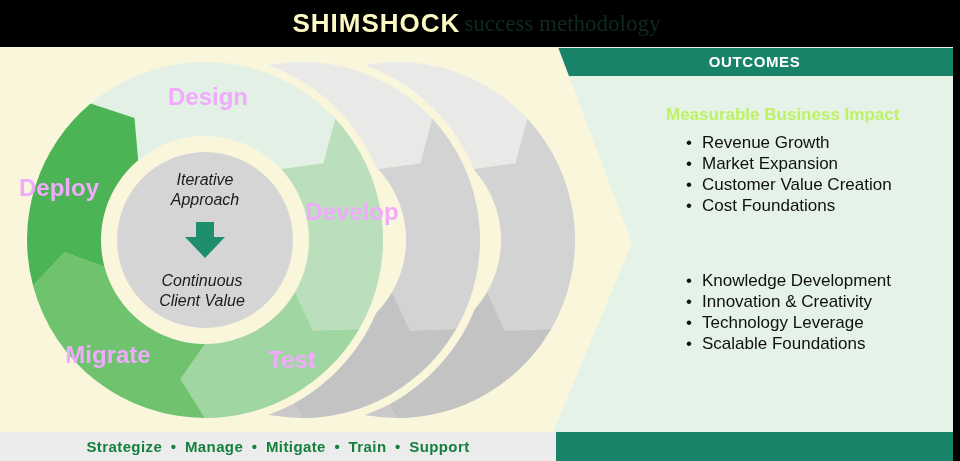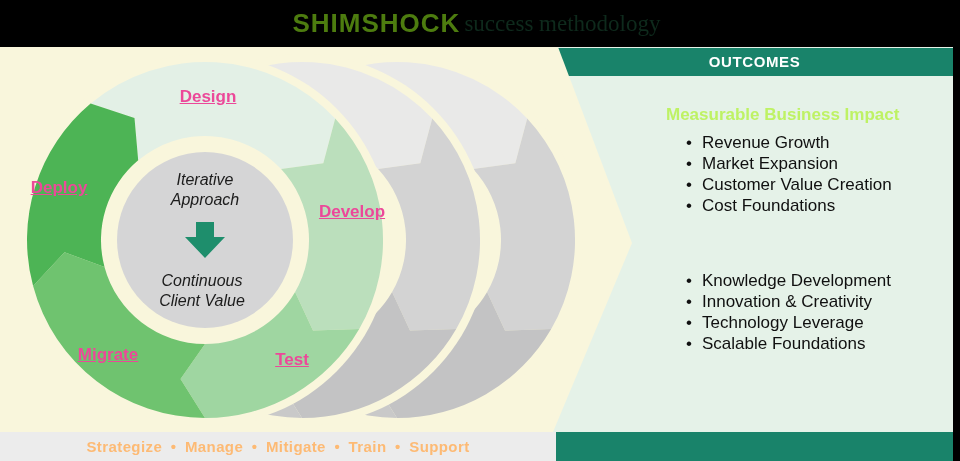--- a/index.html
+++ b/index.html
@@ -3,26 +3,26 @@
 <meta charset="utf-8">
 <style>
   html,body{margin:0;padding:0;background:#000;}
   .stage{position:relative;width:960px;height:461px;background:#000;overflow:hidden;
          font-family:"Liberation Sans",sans-serif;}
   svg{position:absolute;left:0;top:0;}
 
   
   .hdr{position:absolute;left:0;top:0;width:953px;height:47px;display:flex;
        align-items:center;justify-content:center;}
-  .brand{font-weight:bold;font-size:26px;letter-spacing:1px;color:#4d7c0f;}
+  .brand{font-weight:bold;font-size:26px;letter-spacing:1px;color:#fef9c3;}
   .tagline{font-family:"Liberation Serif",serif;font-size:23px;color:#0e2a1c;margin-left:4px;}
 
   
   .cyc-label{position:absolute;transform:translate(-50%,-50%);font-weight:bold;
-             font-size:17px;color:#ec4899;white-space:nowrap;z-index:3;text-decoration:underline;}
+             font-size:24px;color:#f0abfc;white-space:nowrap;z-index:3;}
   .l0{left:208px;top:97px}.l1{left:352px;top:212px}.l2{left:292px;top:360px}
   .l3{left:108px;top:355px}.l4{left:59px;top:188px}
 
   .hub-text{position:absolute;transform:translate(-50%,-50%);width:120px;text-align:center;
             font-size:16px;line-height:20px;color:#1c1c1c;z-index:3;font-style:italic;}
   .hub-top{left:205px;top:190px}
   .hub-bottom{left:202px;top:291px}
 
   
   .outcomes-title{position:absolute;left:556px;top:48px;width:397px;height:28px;
@@ -31,21 +31,21 @@
   .section{position:absolute;left:666px;width:280px;z-index:3;color:#101010;}
   .sec1{top:104px}.sec2{top:270px}
   .section h3{margin:0 0 7px 0;font-size:17px;line-height:21px;color:#bef264;}
   .sec2 h3{width:235px;}
   .section ul{margin:0;padding:0;list-style:none;}
   .section li{position:relative;padding-left:36px;font-size:17px;line-height:21px;}
   .section li::before{content:"\2022";position:absolute;left:20px;}
 
   
   .footer-text{position:absolute;left:0;top:432px;width:556px;height:29px;line-height:29px;
-      text-align:center;font-weight:bold;font-size:15px;color:#fdba74;letter-spacing:.4px;
+      text-align:center;font-weight:bold;font-size:15px;color:#15803d;letter-spacing:.4px;
       word-spacing:4px;z-index:3;}
 </style>
 </head>
 <body>
 
 <div class="stage">
 
   <svg width="960" height="461" viewBox="0 0 960 461">
     <defs>
       <clipPath id="creamClip">

